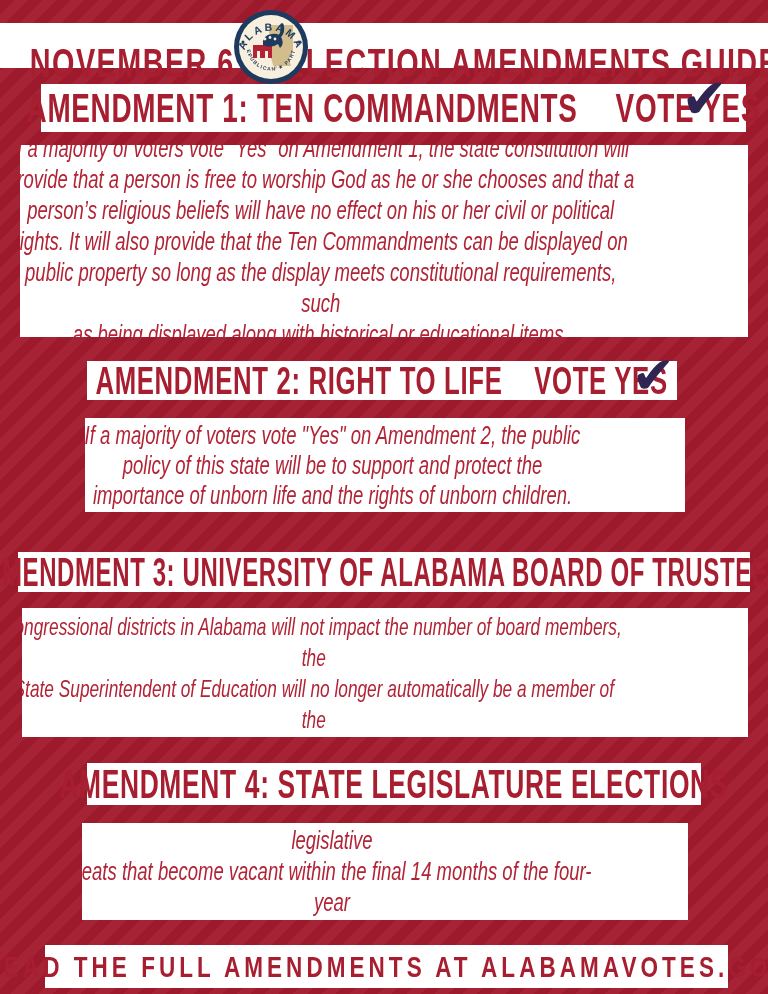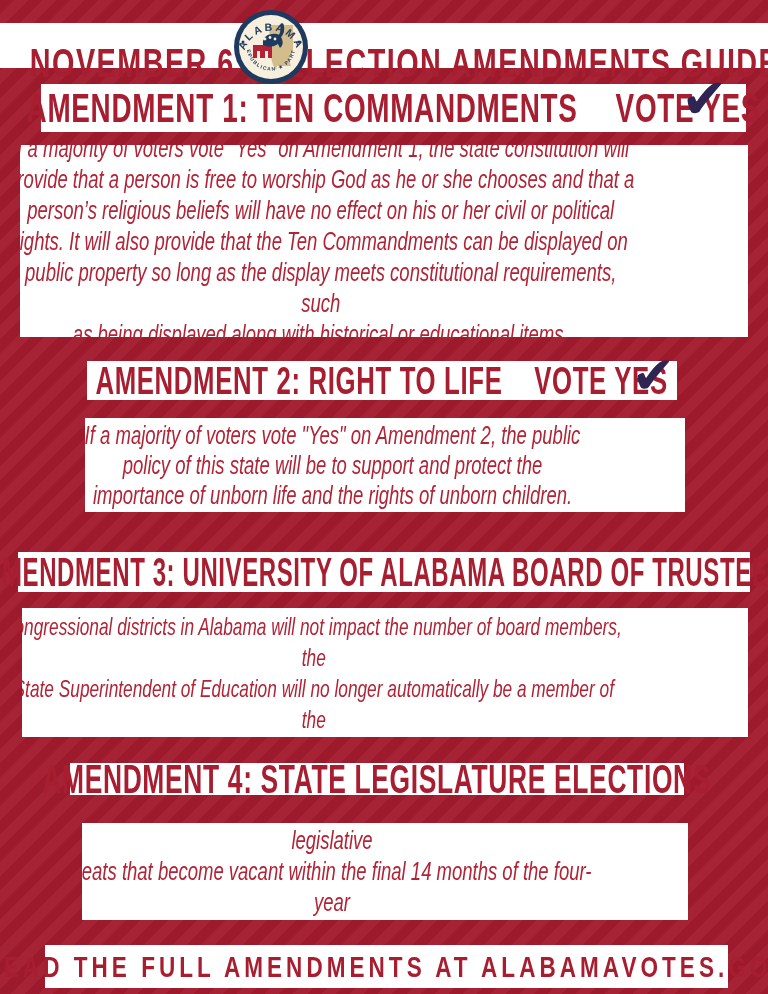--- a/index.html
+++ b/index.html
@@ -101,21 +101,21 @@
     </div>
   </div>
 
   <div class="whitebox" style="left:22px;top:608px;width:726px;height:129px;display:flex;align-items:center;">
     <div class="ptext" style="font-size:24px;line-height:31px;transform:scaleX(0.72);width:139%;margin-left:-19.5%;">If a majority of voters vote "Yes" on Amendment 3, future changes to the number of
 congressional districts in Alabama will not impact the number of board members, the
 State Superintendent of Education will no longer automatically be a member of the
 board, &amp; trustees will be allowed to serve on the board after their seventieth birthday.</div>
   </div>
 
-  <div class="band" style="left:70px;top:763px;width:614px;height:32px;">
+  <div class="band" style="left:87px;top:763px;width:614px;height:42px;">
     <div class="bannerline" style="transform:scaleX(0.66);">
       <span class="btxt" style="font-size:40px;">AMENDMENT 4: STATE LEGISLATURE ELECTIONS</span>
     </div>
   </div>
 
   <div class="whitebox" style="left:82px;top:823px;width:606px;height:97px;display:flex;align-items:center;">
     <div class="ptext" style="font-size:25px;line-height:31px;">If a majority of voters vote "Yes" on Amendment 4, state legislative
 seats that become vacant within the final 14 months of the four-year
 term of office will remain vacant until the general election.</div>
   </div>

